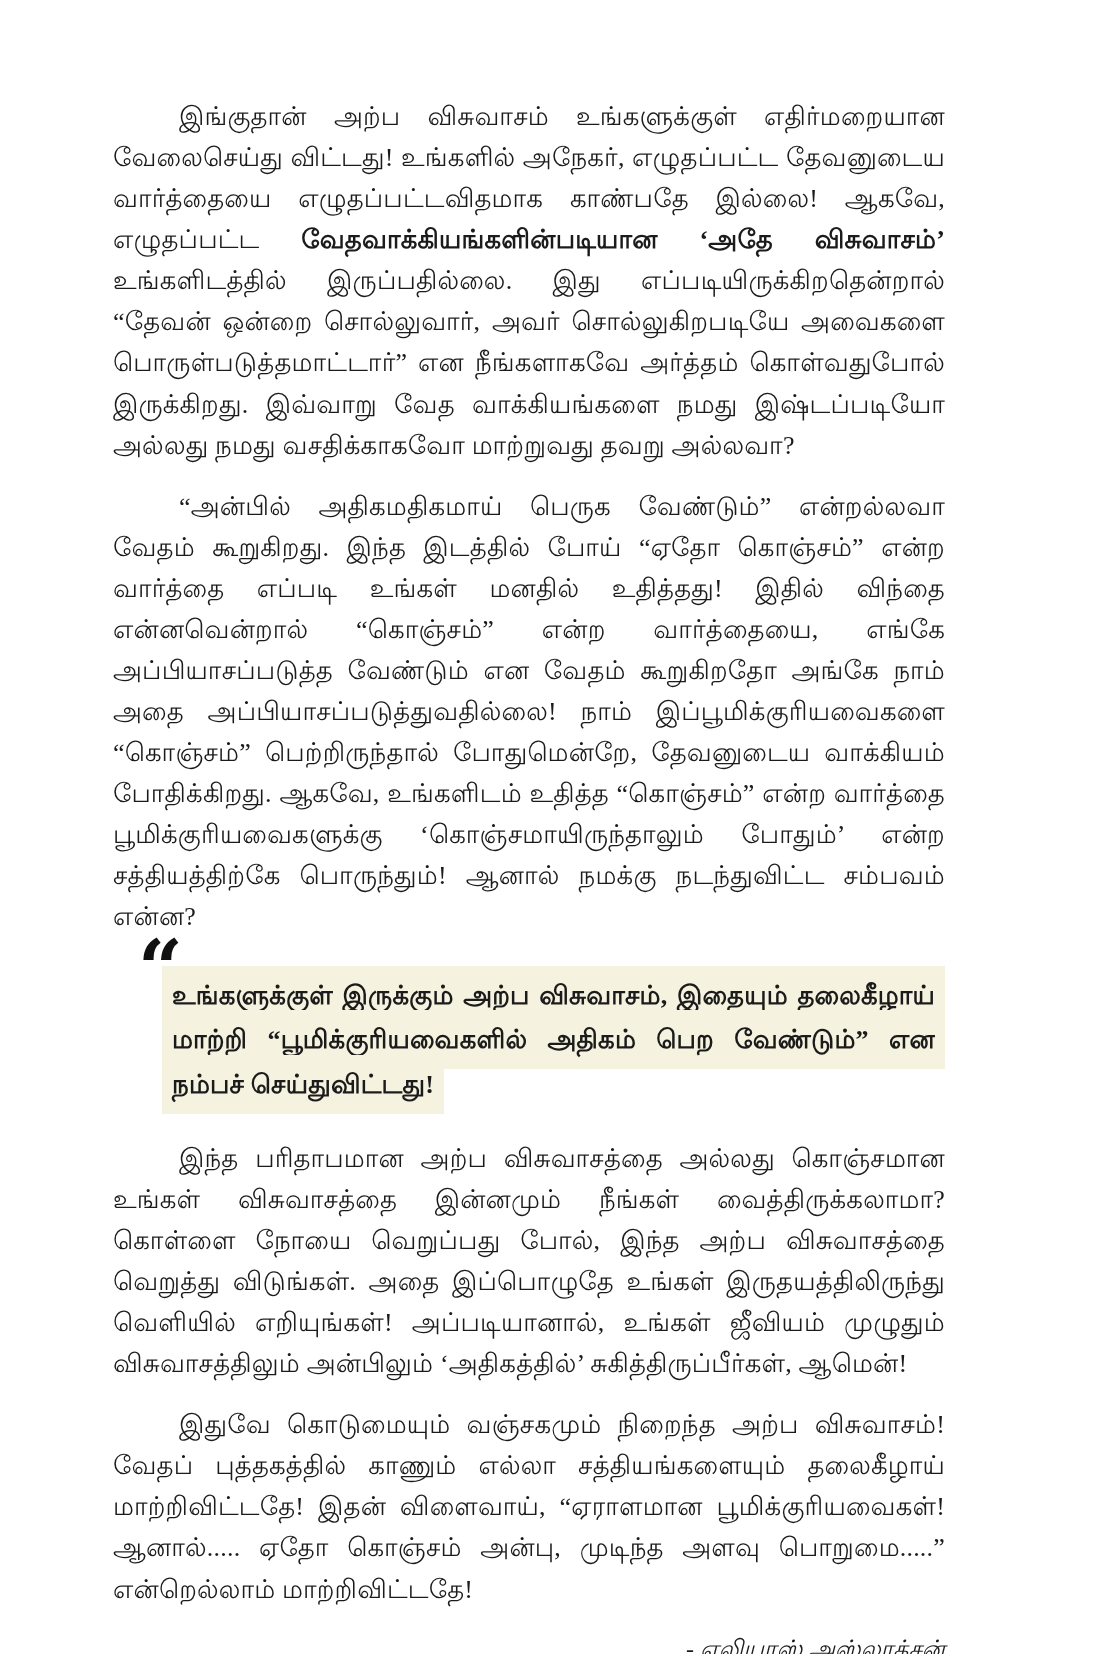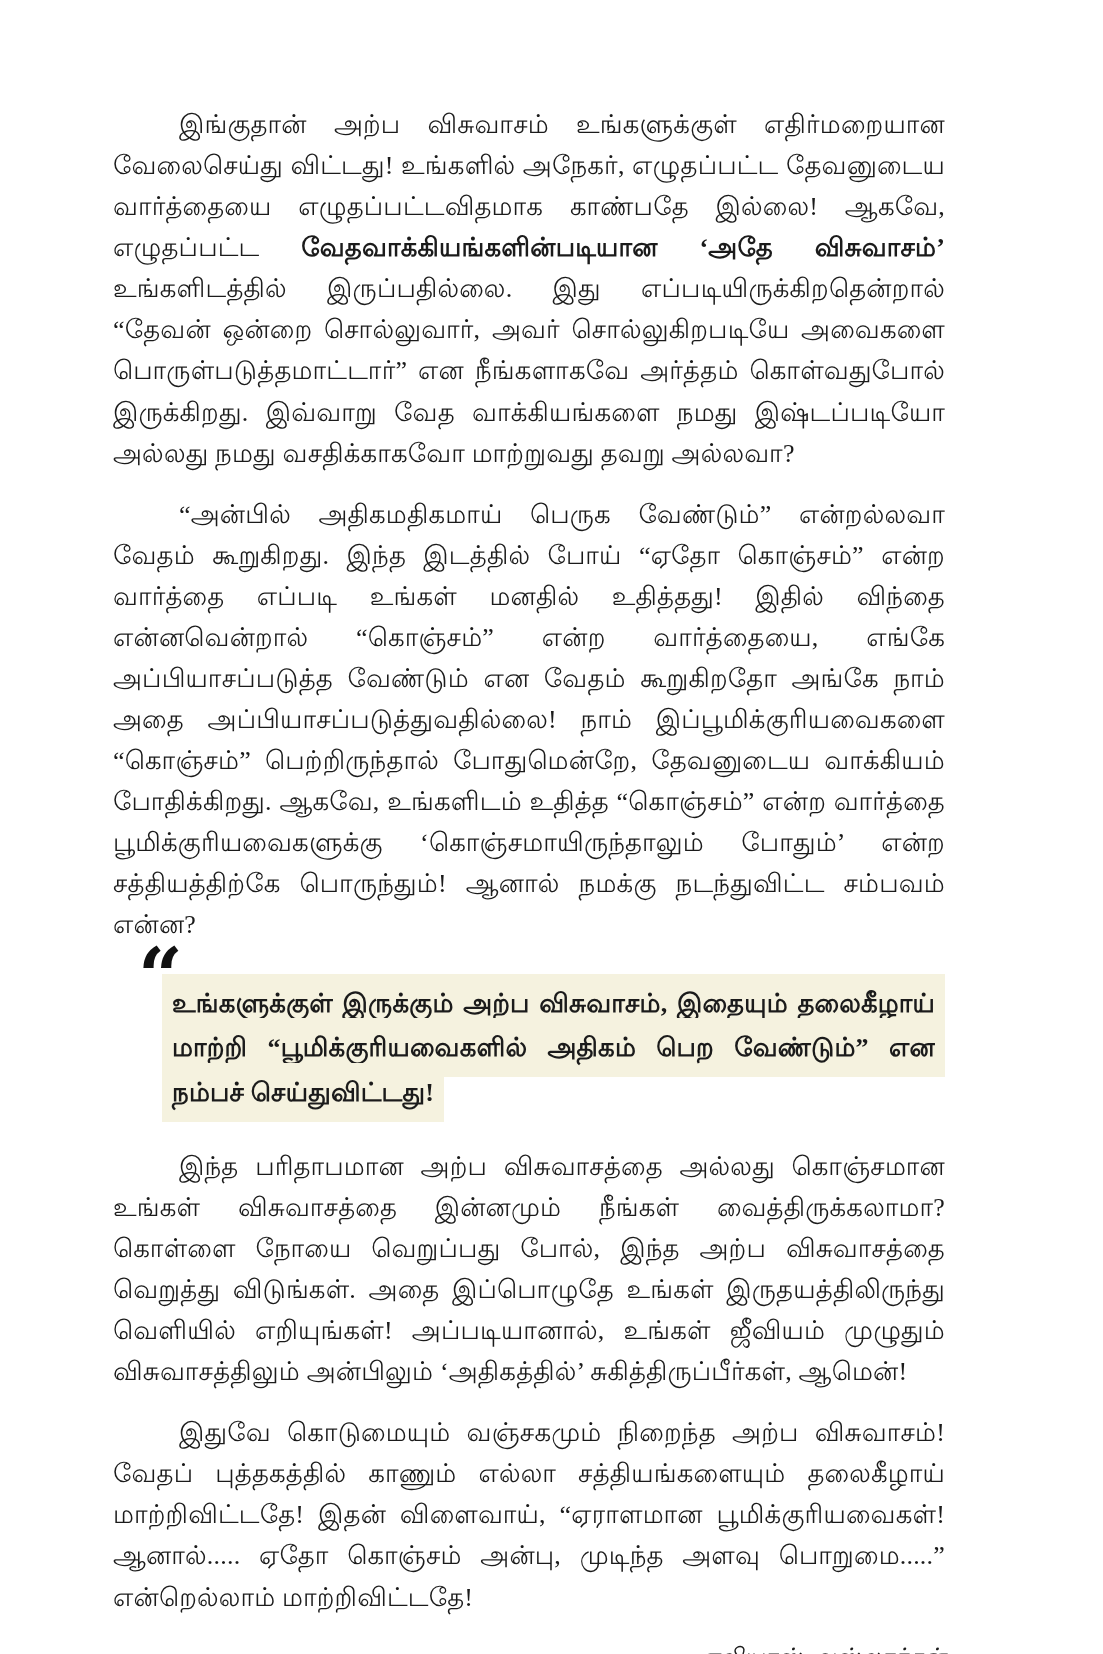--- a/index.html
+++ b/index.html
@@ -17,21 +17,21 @@
     box-sizing: border-box;
     width: 1103px;
     min-height: 1654px;
     padding: 96px 158px 40px 113px;
     position: relative;
   }
   .para {
     font-size: 26px;
     line-height: 1.58;
     text-align: justify;
-    margin: 8px 0 20px 0;
+    margin: 0 0 20px 0;
     text-indent: 66px;
     letter-spacing: 0.2px;
   }
   .bold-run {
     font-weight: bold;
   }
   
   .quote-wrap {
     position: relative;
     margin: 36px 0 30px 49px;

